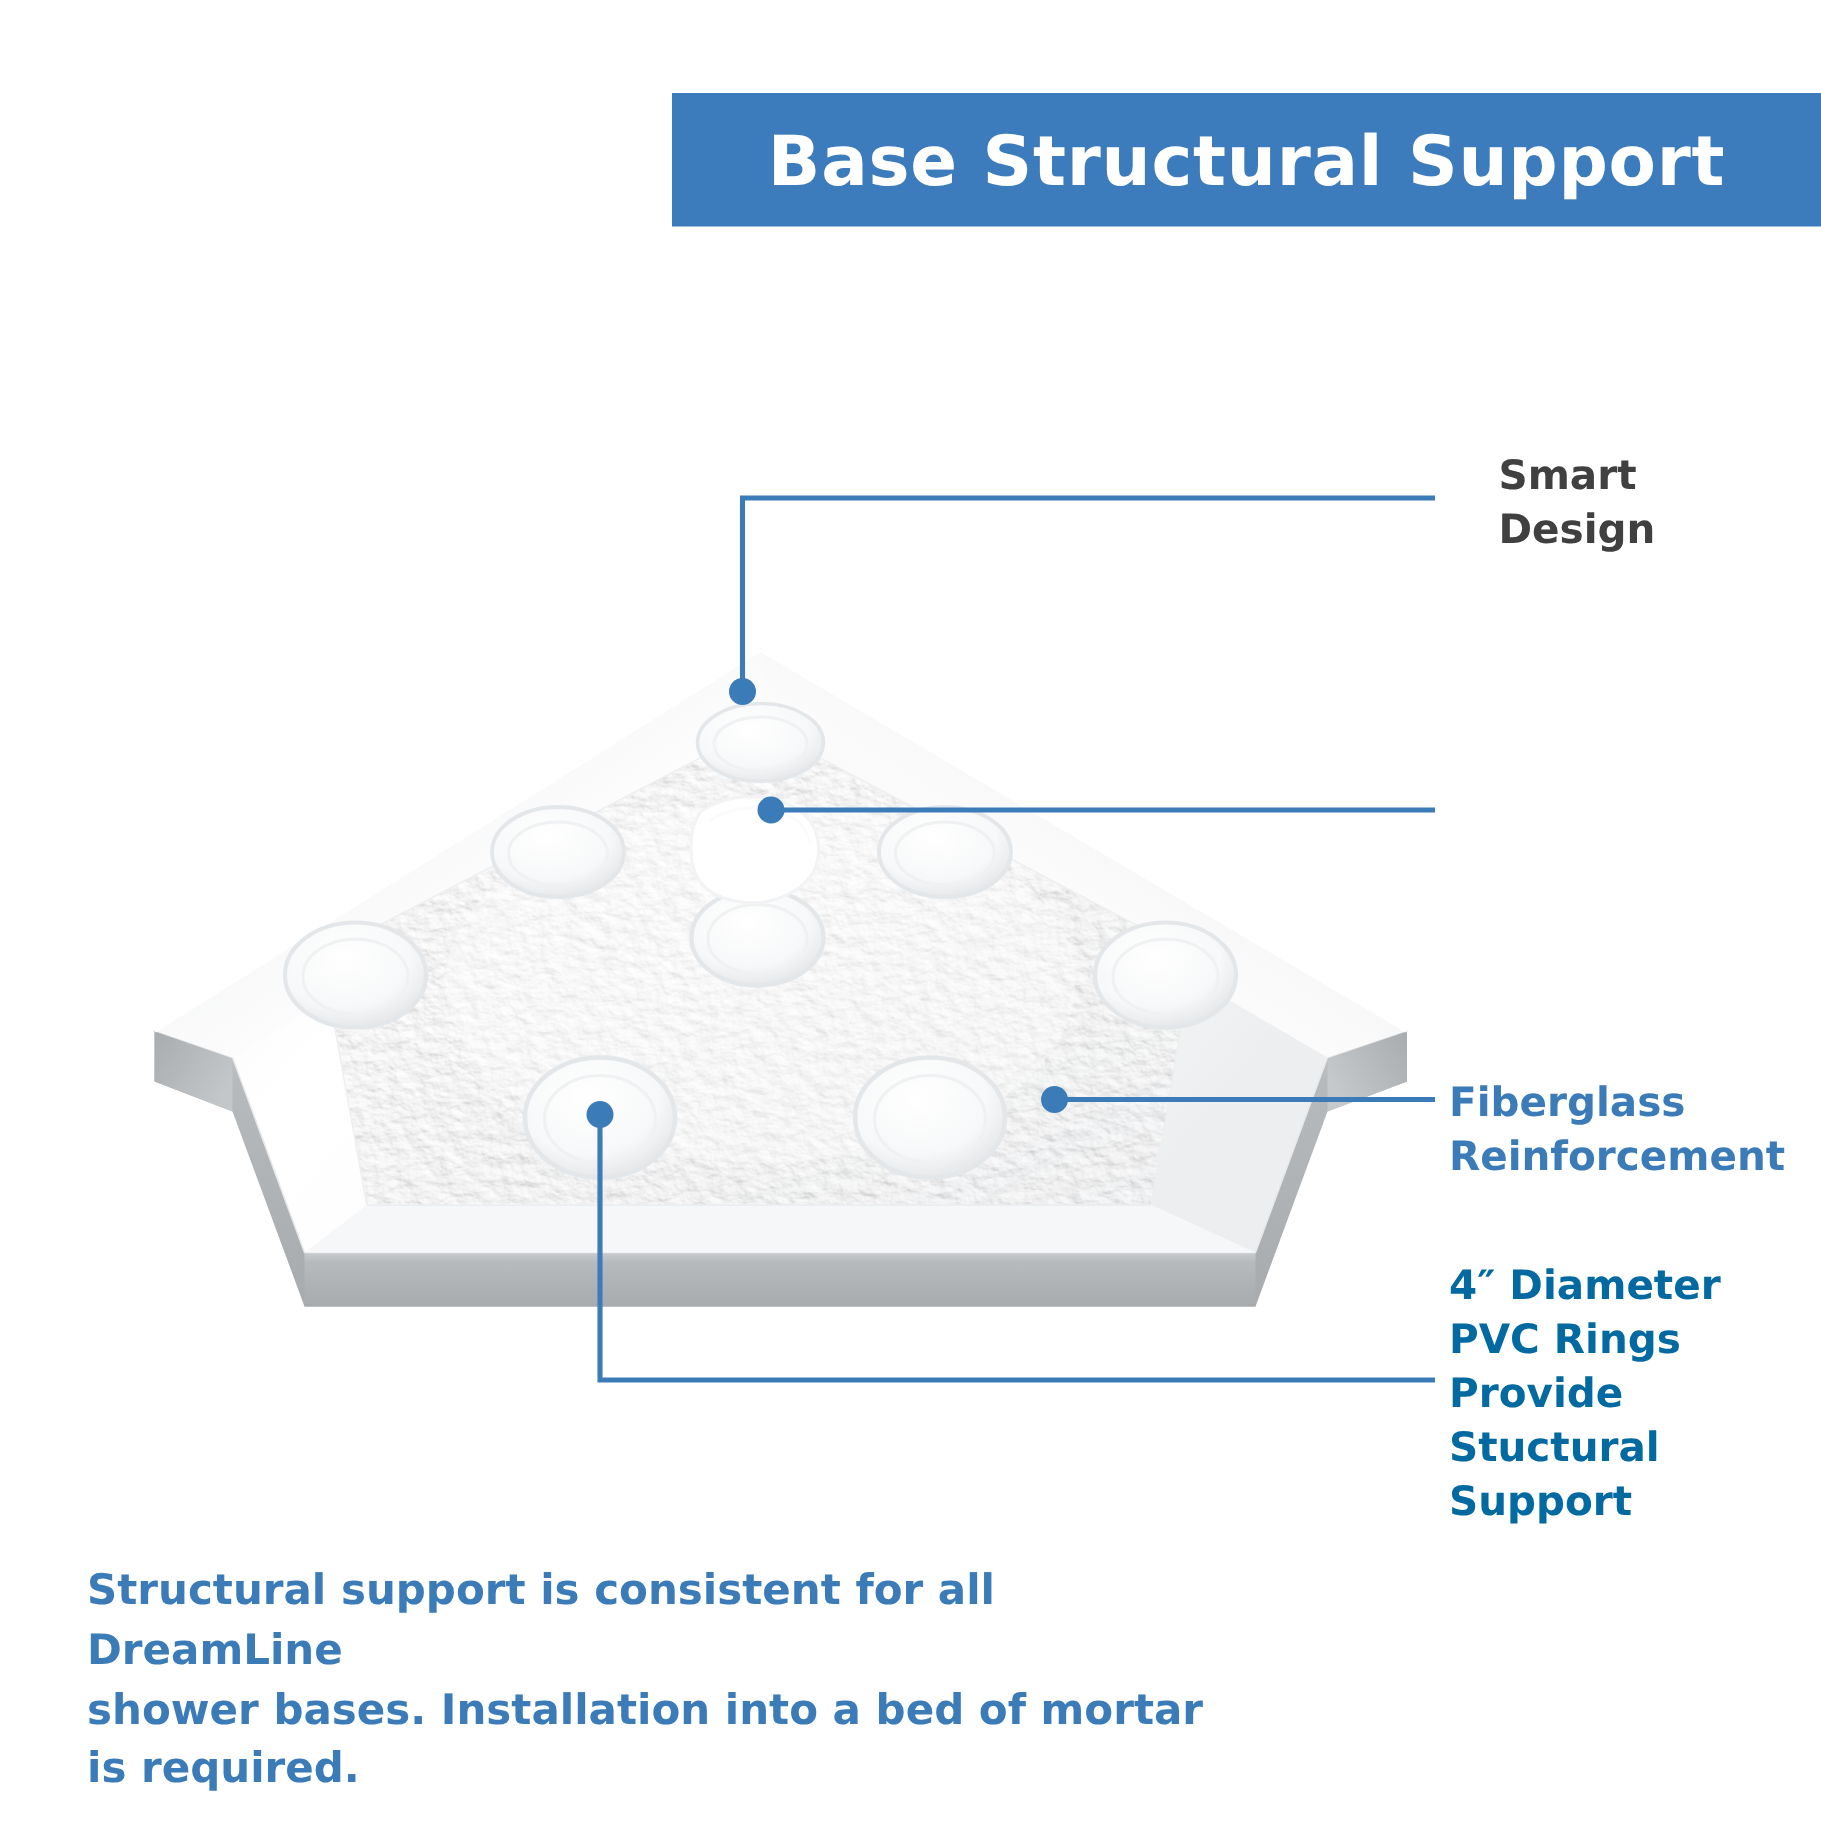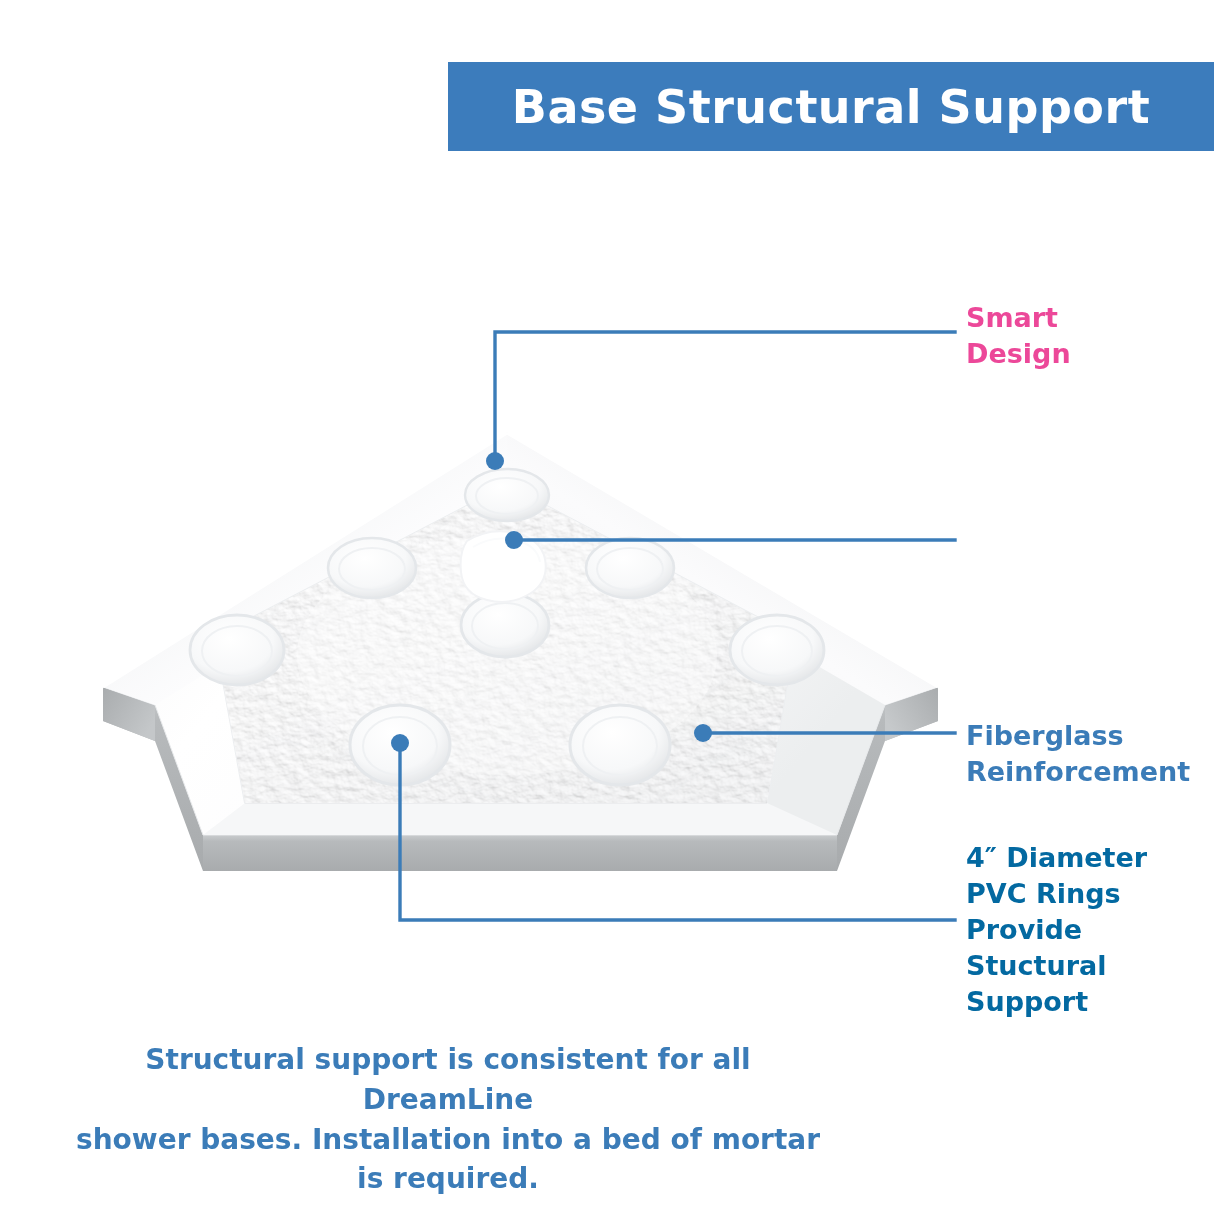--- a/index.html
+++ b/index.html
@@ -66,21 +66,20 @@
     position: absolute;
     left: 58px;
     top: 1040px;
     width: 780px;
     color: #3B7CB8;
     font-size: 28px;
     font-weight: bold;
     line-height: 1.42;
     font-family: "DejaVu Sans", sans-serif;
     white-space: pre-line;
-    text-align: center;
   }
 
   
   #product {
     position: absolute;
     left: 95px;
     top: 405px;
     width: 880px;
     height: 480px;
   }
@@ -267,21 +266,21 @@
       <circle cx="514" cy="540" r="9"></circle>
       <circle cx="703" cy="733" r="9"></circle>
       <circle cx="400" cy="743" r="9"></circle>
     </g>
   </svg>
 
   <div id="header-banner" style="background: rgb(60, 124, 188);">
     <span id="header-title">Base Structural Support</span>
   </div>
 
-  <div class="callout-label" id="label-smart-design" style="color: #ec4899;">Smart
+  <div class="callout-label" id="label-smart-design" style="color: #404040; margin-left: 33px;">Smart
 Design</div>
 
 
   <div class="callout-label" id="label-fiberglass" style="color: rgb(59, 124, 184);">Fiberglass
 Reinforcement</div>
 
   <div class="callout-label" id="label-pvc-rings" style="color: #0369a1;">4″ Diameter
 PVC Rings
 Provide
 Stuctural

